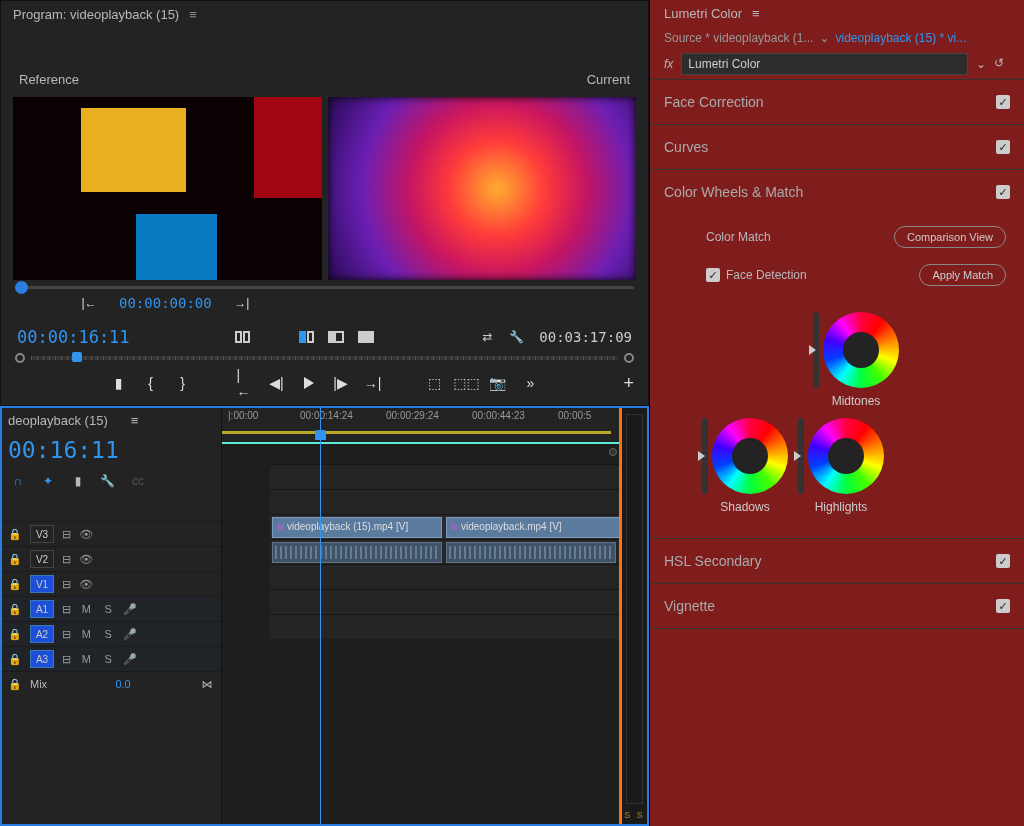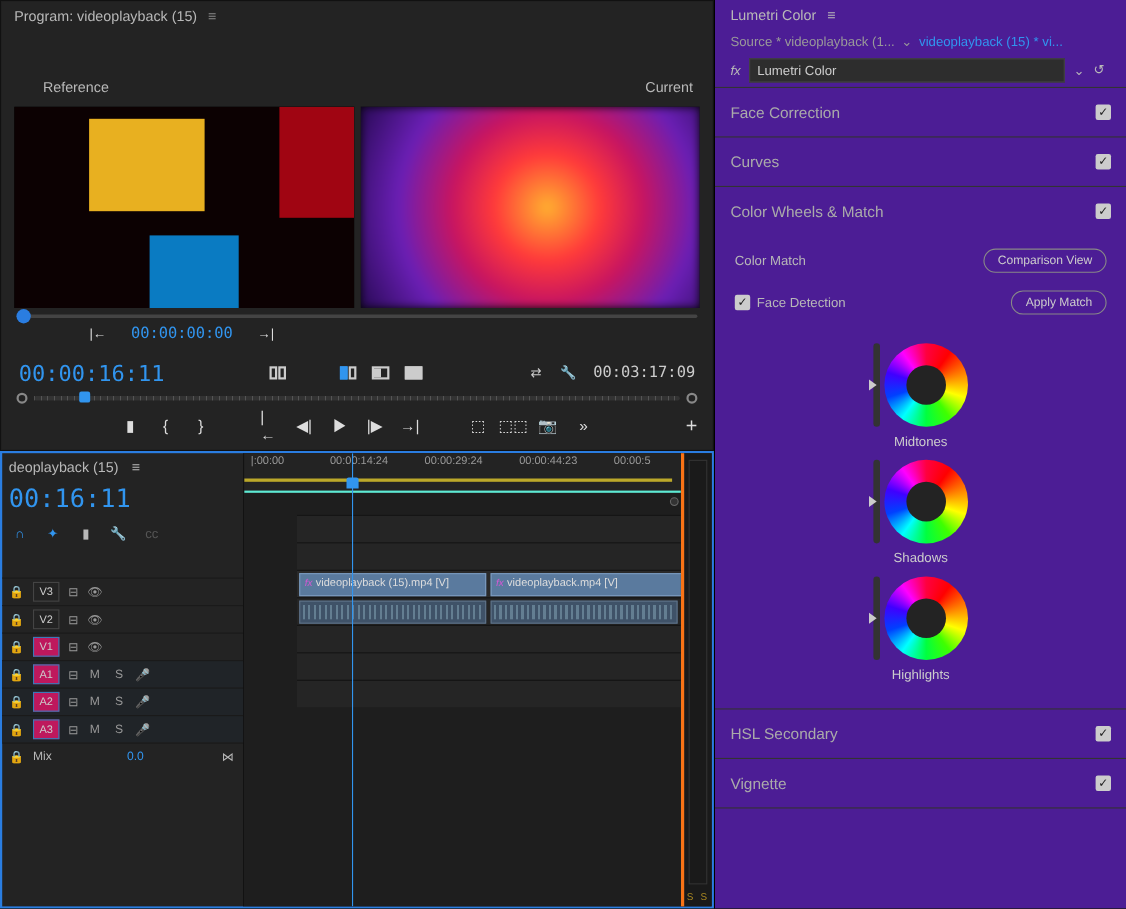--- a/index.html
+++ b/index.html
@@ -1,40 +1,40 @@
 <!DOCTYPE html>
 <html><head>
 <meta charset="utf-8">
 <style>
 * { box-sizing: border-box; margin: 0; padding: 0; font-family: -apple-system, "Segoe UI", Arial, sans-serif; }
 body { background: #1a1a1a; color: #b8b8b8; font-size: 12px; width: 1024px; height: 826px; overflow: hidden; display: flex; }
 .left-pane { width: 650px; display: flex; flex-direction: column; border-right: 1px solid #000; }
-.right-pane { flex: 1; background: #4c1d95; display: flex; flex-direction: column; }
+.right-pane { flex: 1; background: #7f1d1d; display: flex; flex-direction: column; }
 
 
 .program-panel { background: #232323; border: 1px solid #111; }
 .panel-header { display: flex; align-items: center; padding: 6px 12px; font-size: 13px; gap: 10px; }
 .panel-header .menu-icon { color: #888; cursor: pointer; }
-.preview-labels { display: flex; justify-content: space-between; padding: 4px 18px; font-size: 13px; margin-top: 40px; margin-left: 20px; }
+.preview-labels { display: flex; justify-content: space-between; padding: 4px 18px; font-size: 13px; margin-top: 40px; }
 .preview-row { display: flex; gap: 6px; padding: 6px 12px; height: 195px; }
 .preview-box { flex: 1; background: #050505; position: relative; overflow: hidden; }
 .ref-art { position:absolute; inset:0; background:#0c0102; }
 .ref-yellow { position:absolute; left:22%; top:6%; width:34%; height:46%; background:#e8b020; }
 .ref-red { position:absolute; right:0; top:0; width:22%; height:55%; background:#a00512; }
 .ref-blue { position:absolute; left:40%; bottom:0; width:26%; height:36%; background:#0a7bc2; }
 .cur-art { position:absolute; inset:0; background: radial-gradient(circle at 55% 50%, #ffb030 0%, #ff3a3a 25%, #c81560 45%, #6a1fb5 70%, #280a55 100%); filter: blur(4px); }
 
 .scrub-row { padding: 0 14px 6px; display:flex; align-items:center; gap:8px; }
 .scrub-bar { flex:1; height:3px; background:#444; position:relative; border-radius:2px; }
 .scrub-head { position:absolute; left:0; top:-5px; width:13px; height:13px; background:#2a7de1; border-radius:50%; }
 .scrub-ctrl { display:flex; gap:22px; align-items:center; padding: 0 0 10px 80px; color:#ddd; }
 .tc-blue { color:#3195ef; font-family:monospace; font-size:14px; }
 
 .main-time-row { display:flex; align-items:center; justify-content:space-between; padding:6px 16px; }
-.main-time-row .tc-blue { font-size:20px; }
+.main-time-row .tc-blue { font-size:17px; }
 .tool-icons { display:flex; gap:14px; align-items:center; color:#ccc; }
 .ico { width:16px; height:16px; display:inline-flex; align-items:center; justify-content:center; cursor:pointer; }
 .ico-split { width:16px; height:12px; border:2px solid #ccc; background:linear-gradient(to right, #ccc 50%, transparent 50%); }
 .ico-screen { width:16px; height:12px; background:#ccc; border:2px solid #ccc; }
 .ico-2rect { display:flex; gap:1px;}
 .ico-2rect span{ width:7px;height:12px;border:2px solid #ccc;}
 .ico-2rect .sel{background:#3195ef;border-color:#3195ef;}
 
 .seq-ruler { padding:0 14px 6px; display:flex; align-items:center; gap:6px;}
 .ruler-dot{width:10px;height:10px;border:2px solid #888;border-radius:50%;background:#222;}
@@ -44,28 +44,28 @@
 
 .transport-row { display:flex; gap:16px; align-items:center; justify-content:center; padding:6px 0 14px; color:#ddd; position:relative;}
 .transport-row .ico{font-size:14px;}
 .play-tri{width:0;height:0;border-left:10px solid #ddd;border-top:6px solid transparent;border-bottom:6px solid transparent;}
 .chev{font-size:16px;}
 .plus-btn{position:absolute;right:14px;font-size:18px;}
 
 
 .timeline-panel { flex:1; background:#232323; border:2px solid #2a7de1; display:flex; }
 .tl-header-area{width:220px;border-right:1px solid #111;}
-.tl-title-row{padding:5px 6px;display:flex;align-items:center;gap:12px;font-size:13px;}
+.tl-title-row{padding:5px 6px;display:flex;align-items:center;gap:23px;font-size:13px;}
 .tl-time{padding:4px 6px;}
 .tl-tools{display:flex;gap:14px;padding:6px 8px 12px;align-items:center;}
 .tl-tools .b{color:#3195ef;}
 .track-head{display:flex;align-items:center;gap:8px;height:25px;padding:0 6px;border-top:1px solid #1a1a1a;font-size:11px;}
 .track-head.audio{background:#202428;}
 .tbadge{width:24px;height:18px;display:flex;align-items:center;justify-content:center;border:1px solid #444;font-size:10px;color:#ccc;}
-.tbadge.sel{background:#be185d;border-color:#3a7ab8;}
+.tbadge.sel{background:#1d4ed8;border-color:#3a7ab8;}
 .lock,.eye,.mute,.solo,.mic{width:14px;text-align:center;color:#999;cursor:pointer;}
 .toggle-track{color:#999;}
 
 .tl-tracks{flex:1;position:relative;overflow:hidden;background:#1e1e1e;}
 .tl-ruler{height:36px;position:relative;border-bottom:2px solid #5eead4;background:#232323;}
 .tl-ruler-labels{display:flex;position:absolute;top:2px;left:0;right:0;font-size:10px;color:#999;}
 .tl-ruler-labels span{position:absolute;}
 .tl-ruler-bar{position:absolute;bottom:8px;left:0;right:8px;height:3px;background:#bba82a;}
 .tl-playhead{position:absolute;left:98px;top:0;bottom:0;width:1px;background:#3195ef;z-index:5;}
 .tl-playhead::before{content:"";position:absolute;top:22px;left:-5px;width:11px;height:10px;background:#3195ef;border-radius:2px 2px 0 0;}
@@ -90,26 +90,26 @@
 .source-row .active{color:#3195ef;}
 .effect-row{padding:4px 14px;display:flex;align-items:center;gap:8px;border-bottom:1px solid #333;}
 .effect-row input{flex:1;background:#2d2d2d;border:1px solid #444;color:#ccc;padding:3px 6px;font-size:12px;}
 .reset-ico{width:16px;height:16px;cursor:pointer;}
 
 .section{border-bottom:1px solid #333;}
 .section-head{padding:14px 14px;display:flex;justify-content:space-between;align-items:center;cursor:pointer;font-size:14px;color:#aaa;}
 .chk{width:14px;height:14px;background:#ccc;position:relative;border-radius:2px;}
 .chk.on::after{content:"✓";position:absolute;inset:0;color:#222;font-size:11px;text-align:center;line-height:14px;}
 
-.colormatch-body{padding:4px 14px 10px;}
+.colormatch-body{padding:4px 14px 10px;margin-left:38px;}
 .cm-row{display:flex;justify-content:space-between;align-items:center;padding:8px 4px;}
 .pill{border:1px solid #888;border-radius:12px;padding:4px 12px;font-size:11px;color:#ccc;cursor:pointer;}
 .face-row{display:flex;align-items:center;gap:6px;}
 
-.wheels{display:flex;flex-wrap:wrap;gap:10px;padding:18px 0 14px;flex-direction:column;}
+.wheels{display:flex;flex-wrap:wrap;gap:10px;padding:18px 0 14px;}
 .wheel-block{display:flex;flex-direction:column;align-items:center;gap:6px;}
 .wheel-row{display:flex;align-items:center;gap:4px;}
 .lum-slider{width:6px;height:76px;background:#333;position:relative;border-radius:3px;}
 .lum-slider::after{content:"";position:absolute;left:-4px;top:50%;width:0;height:0;border-top:5px solid transparent;border-bottom:5px solid transparent;border-left:7px solid #ccc;transform:translateY(-50%);}
 .wheel{width:76px;height:76px;border-radius:50%;background:conic-gradient(#ff0040,#ff0000,#ff8000,#ffff00,#40ff00,#00ff40,#00ffff,#0040ff,#4000ff,#ff00ff,#ff0040);position:relative;}
 .wheel::after{content:"";position:absolute;inset:20px;border-radius:50%;background:#232323;}
 .wheel-label{font-size:12px;color:#ccc;}
 
 .mid-wheel-row{width:100%;display:flex;justify-content:center;}
 </style>

